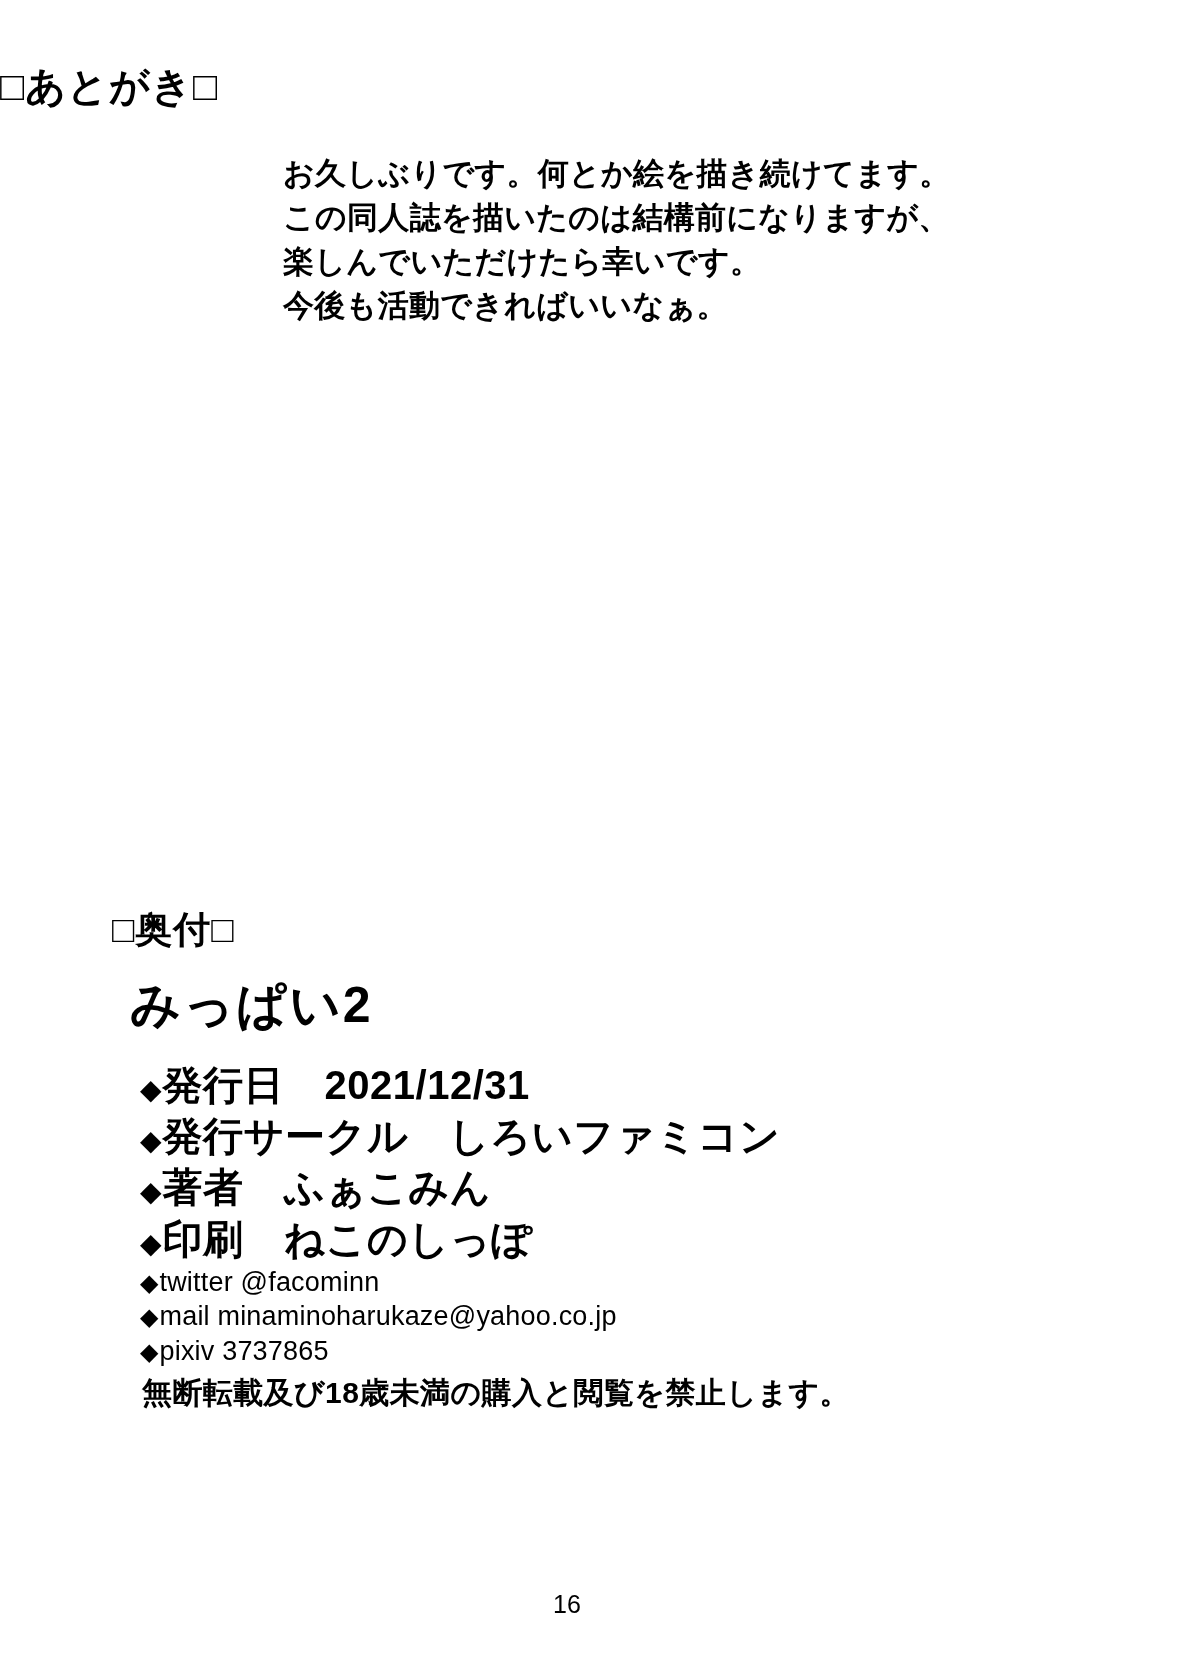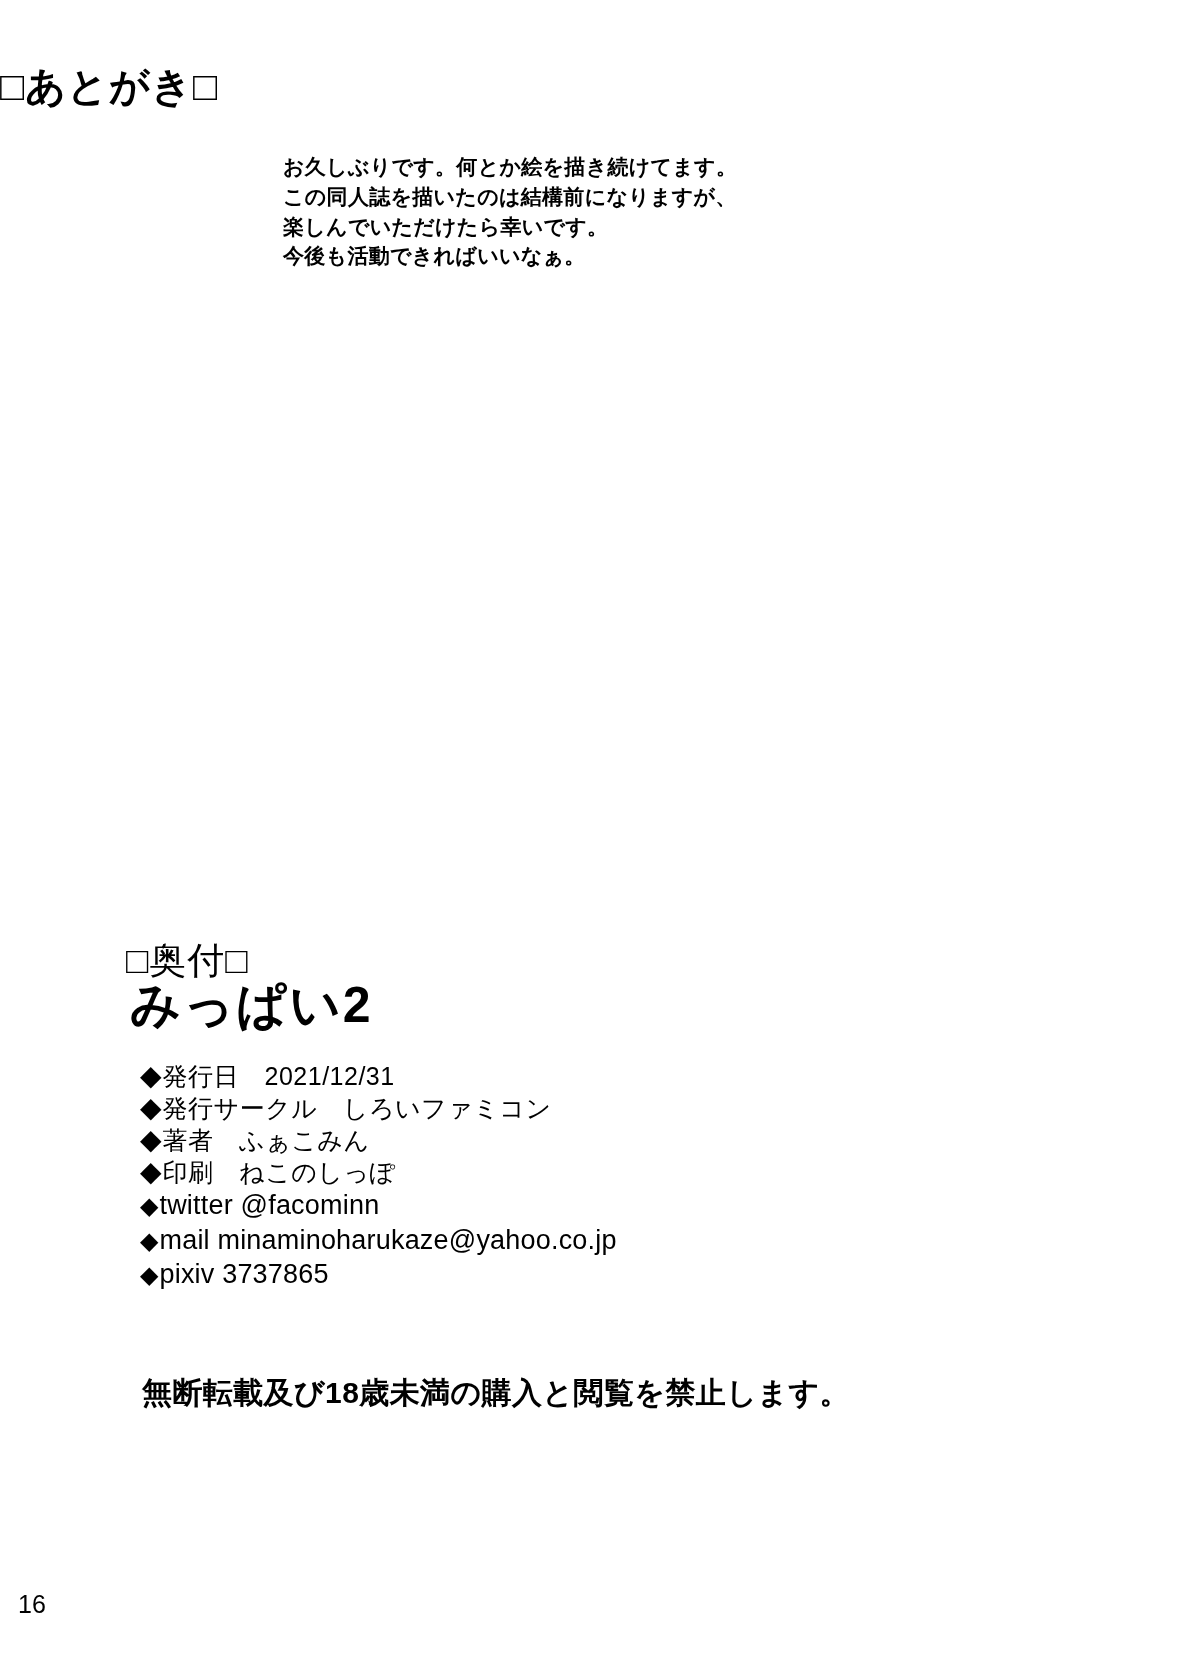--- a/index.html
+++ b/index.html
@@ -30,36 +30,35 @@
     font-size: 40px;
     font-weight: bold;
     letter-spacing: 1px;
     line-height: 1.2;
   }
 
   .afterword-body {
     position: absolute;
     top: 152px;
     left: 283px;
-    font-size: 21px;
+    font-size: 31px;
     font-weight: bold;
     line-height: 1.42;
     letter-spacing: 0.3px;
     white-space: pre-line;
   }
 
   
   .colophon-title {
     position: absolute;
     top: 905px;
-    left: 126px;
+    left: 112px;
     font-size: 37px;
-    font-weight: normal;
+    font-weight: bold;
     letter-spacing: 1px;
-    margin-top: 31px;
   }
 
   .book-title {
     position: absolute;
     top: 972px;
     left: 130px;
     font-size: 50px;
     font-weight: bold;
     letter-spacing: 2px;
     text-align: center;
@@ -79,22 +78,22 @@
 
   .credit-line .bullet {
     font-size: 26px;
     line-height: 1;
     margin-right: 1px;
   }
 
   .credit-line.big .bullet { font-size: 28px; }
 
   .credit-line.big .txt {
-    font-size: 25px;
-    font-weight: normal;
+    font-size: 40px;
+    font-weight: bold;
     letter-spacing: 0.5px;
   }
 
   .credit-line.small .txt {
     font-size: 27px;
     font-weight: normal;
     letter-spacing: 0.2px;
   }
 
   .credit-line.small .bullet { font-size: 24px; }
@@ -105,22 +104,23 @@
     left: 142px;
     font-size: 30px;
     font-weight: bold;
     letter-spacing: 0.4px;
     margin-top: 31px;
   }
 
   .page-number {
     position: absolute;
     top: 1590px;
-    left: 18px;
+    left: 12px;
     width: 1110px;
+    text-align: center;
     font-size: 25px;
   }
 </style>
 </head>
 <body>
 
 <div class="page">
 
   <div class="afterword-title">□あとがき□</div>
 

